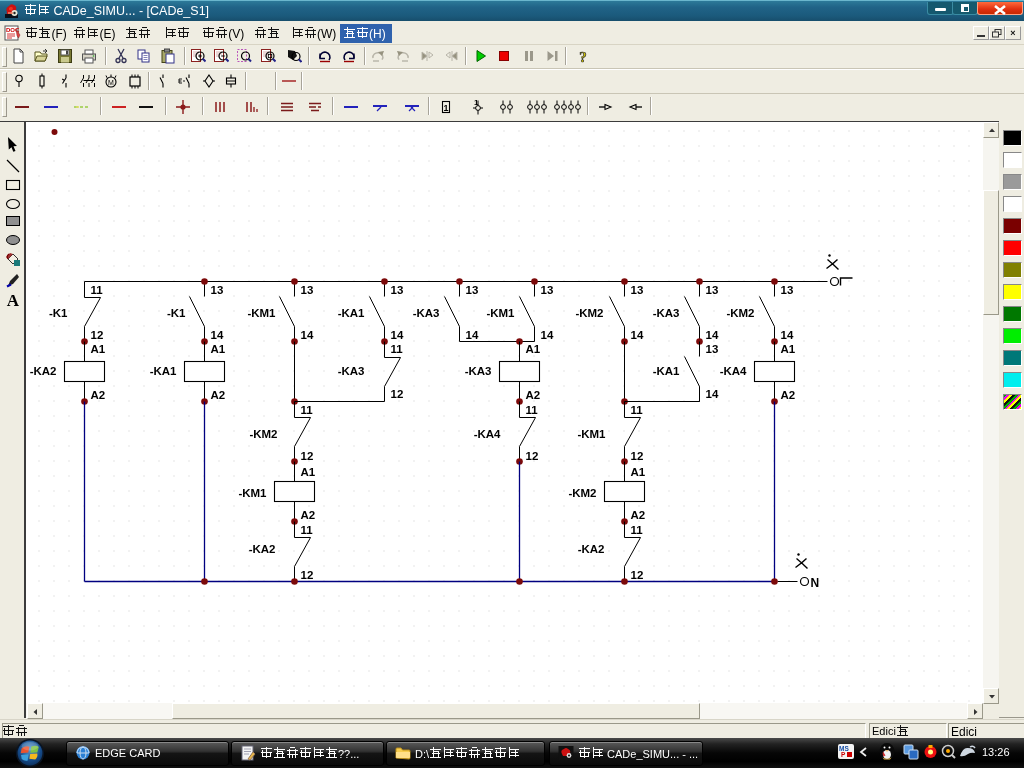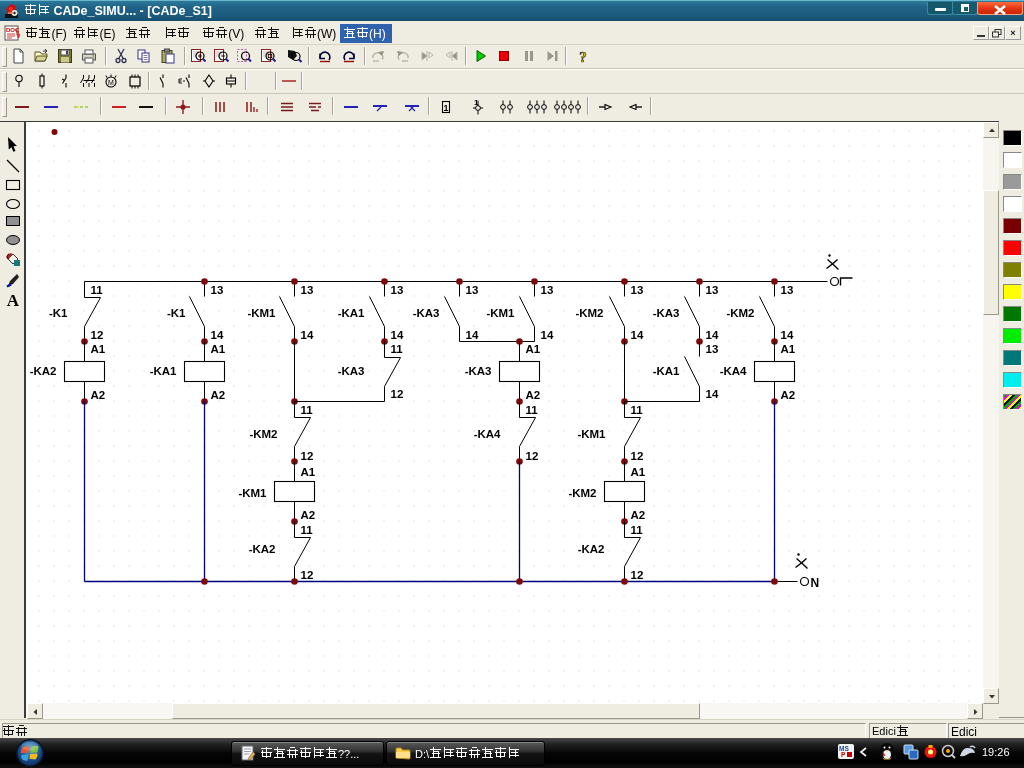--- a/index.html
+++ b/index.html
@@ -20,21 +20,21 @@
 <div style="position:absolute;left:0;top:0;width:1024px;height:21px;background:linear-gradient(#2e7d9c 0%,#206387 35%,#1b5a7c 75%,#174e6c 100%)">
 <div style="position:absolute;left:0;top:0;width:1024px;height:1px;background:#6ab6cd"></div>
 <svg style="position:absolute;left:3px;top:2px" width="17" height="17" viewBox="0 0 17 17">
       <rect x="2" y="12" width="13" height="4" fill="#0a0f1a"></rect>
       <path d="M4,10 Q2,6 6,4 Q8,1 11,3 Q14,4 13,8 Q14,11 10,12 L5,12 Q3,12 4,10 z" fill="#cc1111"></path>
       <path d="M6,6 Q8,4 10,6 L9,9 L6,8 z" fill="#ee3322"></path>
       <circle cx="11.5" cy="11" r="3" fill="#e8e8d8"></circle>
       <circle cx="11.5" cy="11" r="1.2" fill="#222"></circle>
       <path d="M5,11 h5" stroke="#e86" stroke-width="1.5"></path>
     </svg>
-<div style="position:absolute;left:24px;top:4px;color:#fff;font-weight:bold;font-size:12.5px;font-family:'Liberation Sans',sans-serif"><i class="cjw v0"></i><i class="cjw v3"></i> CADe_SIMU... - [CADe_S1]</div>
+<div style="position:absolute;left:24px;top:4px;color:#fff;font-weight:normal;font-size:12.5px;font-family:'Liberation Sans',sans-serif"><i class="cjw v0"></i><i class="cjw v3"></i> CADe_SIMU... - [CADe_S1]</div>
 <div style="position:absolute;left:927px;top:2px;width:25px;height:12px;background:#15586e;border:1px solid #3a8ca3;border-top:none;border-radius:0 0 3px 3px">
       <div style="margin:6px 7px 0;height:3px;background:#fff;border-radius:1px"></div>
     </div>
 <div style="position:absolute;left:952px;top:2px;width:24px;height:12px;background:#165a6e;border:1px solid #3a8ca3;border-top:none;border-radius:0 0 3px 3px">
       <div style="margin:2px 0 0 8px;width:6px;height:6px;border:1.5px solid #fff;background:#165a6e;box-shadow:inset 1px 1px 0 1px #fff"></div>
     </div>
 <div style="position:absolute;left:977px;top:2px;width:44px;height:12px;background:linear-gradient(#ff6a3c,#e03010 60%,#c82800);border:1px solid #ffa080;border-top:none;border-radius:0 0 3px 3px"><svg width="44" height="12" viewBox="0 0 44 12">
         <path d="M17,2 L27,10 M27,2 L17,10" stroke="#fff" stroke-width="2.6"></path>
       </svg></div>
 </div>
@@ -619,34 +619,52 @@
           <stop offset="0.55" stop-color="#164a88"></stop>
           <stop offset="1" stop-color="#072345"></stop>
         </radialGradient>
       </defs>
  <path d="M19,9.5 q4,-3 7.5,-1.5 l-1.2,5.5 -7.3,0.8 z" fill="#e8542e"></path>
  <path d="M28.3,7.8 q4.5,-2 7.2,0.5 l-1.5,5.2 -6.7,0.3 z" fill="#7ec242"></path>
  <path d="M18.4,16 l7.2,-0.7 -0.8,6 q-3.5,0.7 -5.8,-1.5 z" fill="#3aa0dc"></path>
  <path d="M27.2,15 l6.8,-0.4 q0.8,3.6 -2,5.6 l-5.6,-0.7 z" fill="#f5b81e"></path>
  <ellipse cx="27" cy="7.5" rx="8" ry="4" fill="#fff" opacity="0.18"></ellipse>
 </svg>
+<div style="position:absolute;left:66px;top:3px;width:161px;height:23px;background:linear-gradient(#5a5a5a 0%,#333 40%,#141414 50%,#0a0a0a 100%);border:1px solid #000;border-radius:3px;box-shadow:inset 0 1px 0 #888">
+    <div style="position:absolute;left:8px;top:3px;width:16px;height:16px"><svg width="16" height="16" viewBox="0 0 16 16">
+          <circle cx="8" cy="8" r="6.5" fill="#2a7fd4"></circle>
+          <path d="M2,8 a6,6 0 0 1 12,0" fill="none" stroke="#9cf" stroke-width="1.5"></path>
+          <ellipse cx="8" cy="8" rx="3" ry="6" fill="none" stroke="#cde" stroke-width="1"></ellipse>
+          <path d="M2,8 h12" stroke="#cde"></path>
+        </svg></div>
+    <div style="position:absolute;left:28px;top:5px;color:#fff;font-size:11px;white-space:nowrap;font-family:'Liberation Sans',sans-serif">EDGE CARD</div>
+    </div>
 <div style="position:absolute;left:231px;top:3px;width:151px;height:23px;background:linear-gradient(#5a5a5a 0%,#333 40%,#141414 50%,#0a0a0a 100%);border:1px solid #000;border-radius:3px;box-shadow:inset 0 1px 0 #888">
     <div style="position:absolute;left:8px;top:3px;width:16px;height:16px"><svg width="16" height="16" viewBox="0 0 16 16">
           <rect x="2" y="1" width="11" height="14" fill="#f4f4f4" stroke="#667"></rect>
           <path d="M4,4 h7 M4,6.5 h7 M4,9 h5" stroke="#99a" stroke-width="0.9"></path>
           <path d="M8,14 L13,7 L15,9 L10,15 z" fill="#e8b84a" stroke="#975"></path>
         </svg></div>
     <div style="position:absolute;left:28px;top:5px;color:#fff;font-size:11px;white-space:nowrap;font-family:'Liberation Sans',sans-serif"><i class="cjw v0"></i><i class="cjw v1"></i><i class="cjw v2"></i><i class="cjw v0"></i><i class="cjw v3"></i><i class="cjw v1"></i>??...</div>
     </div>
 <div style="position:absolute;left:386px;top:3px;width:157px;height:23px;background:linear-gradient(#5a5a5a 0%,#333 40%,#141414 50%,#0a0a0a 100%);border:1px solid #000;border-radius:3px;box-shadow:inset 0 1px 0 #888">
     <div style="position:absolute;left:8px;top:3px;width:16px;height:16px"><svg width="16" height="16" viewBox="0 0 16 16">
           <path d="M1,13 V4 a1,1 0 0 1 1,-1 h4 l1.5,2 H14 a1,1 0 0 1 1,1 v7 a1,1 0 0 1 -1,1 z" fill="#f7cd4e" stroke="#b88d1d"></path>
           <path d="M1,7 h14 v5 a1,1 0 0 1 -1,1 H2 a1,1 0 0 1 -1,-1 z" fill="#ffe08a"></path>
         </svg></div>
     <div style="position:absolute;left:28px;top:5px;color:#fff;font-size:11px;white-space:nowrap;font-family:'Liberation Sans',sans-serif">D:\<i class="cjw v1"></i><i class="cjw v3"></i><i class="cjw v0"></i><i class="cjw v2"></i><i class="cjw v1"></i><i class="cjw v0"></i><i class="cjw v3"></i></div>
+    </div>
+<div style="position:absolute;left:549px;top:3px;width:152px;height:23px;background:linear-gradient(#5a5a5a 0%,#333 40%,#141414 50%,#0a0a0a 100%);border:1px solid #000;border-radius:3px;box-shadow:inset 0 1px 0 #888">
+    <div style="position:absolute;left:8px;top:3px;width:16px;height:16px"><svg width="16" height="16" viewBox="0 0 16 16">
+          <rect x="0.5" y="1" width="15" height="14" fill="#111"></rect>
+          <path d="M4,9 Q2,5 6,4 Q8,2 10,4 Q13,5 12,8 Q13,10 9,11 L5,11 z" fill="#cc1111"></path>
+          <circle cx="11" cy="10.5" r="2.4" fill="#ddd"></circle>
+          <circle cx="11" cy="10.5" r="1" fill="#111"></circle>
+        </svg></div>
+    <div style="position:absolute;left:28px;top:5px;color:#fff;font-size:11px;white-space:nowrap;font-family:'Liberation Sans',sans-serif"><i class="cjw v0"></i><i class="cjw v3"></i> CADe_SIMU... - ...</div>
     </div>
 <div style="position:absolute;left:838px;top:6px;width:16px;height:15px;background:#f4f4f4;border-radius:2px"><svg width="16" height="15" viewBox="0 0 16 15">
         <text x="1" y="7" font-size="6.5" font-weight="bold" fill="#1a51a8" font-family="Liberation Sans">MS</text>
         <text x="3" y="13" font-size="6.5" font-weight="bold" fill="#c00" font-family="Liberation Sans">P</text>
         <rect x="9" y="8" width="5" height="5" fill="#c00"></rect>
       </svg></div>
 <svg style="position:absolute;left:859px;top:9px" width="10" height="10" viewBox="0 0 10 10">
       <path d="M7,1 L2,5 L7,9" fill="none" stroke="#eee" stroke-width="1.8"></path>
     </svg>
 <svg style="position:absolute;left:878px;top:4px" width="19" height="19" viewBox="0 0 19 19">
@@ -669,13 +687,13 @@
     </svg>
 <svg style="position:absolute;left:940px;top:5px" width="17" height="17" viewBox="0 0 17 17">
       <circle cx="8" cy="8" r="5.5" fill="none" stroke="#ccc" stroke-width="1.5"></circle>
       <circle cx="8" cy="8" r="2" fill="#fa0"></circle>
       <path d="M12,12 L15,15" stroke="#ccc" stroke-width="2"></path>
     </svg>
 <svg style="position:absolute;left:958px;top:5px" width="19" height="17" viewBox="0 0 19 17">
       <path d="M2,13 Q5,4 10,5 Q16,5 17,10 Q13,9 10,11 Q6,14 2,13 z" fill="#cfd8e2"></path>
       <path d="M12,4 q3,-2 5,1" stroke="#cfd8e2" stroke-width="1.5" fill="none"></path>
     </svg>
-<div style="position:absolute;left:982px;top:8px;color:#fff;font-size:11px;font-family:'Liberation Sans',sans-serif">19:26</div>
+<div style="position:absolute;left:982px;top:8px;color:#fff;font-size:11px;font-family:'Liberation Sans',sans-serif">13:26</div>
 </div>
 </body></html>

